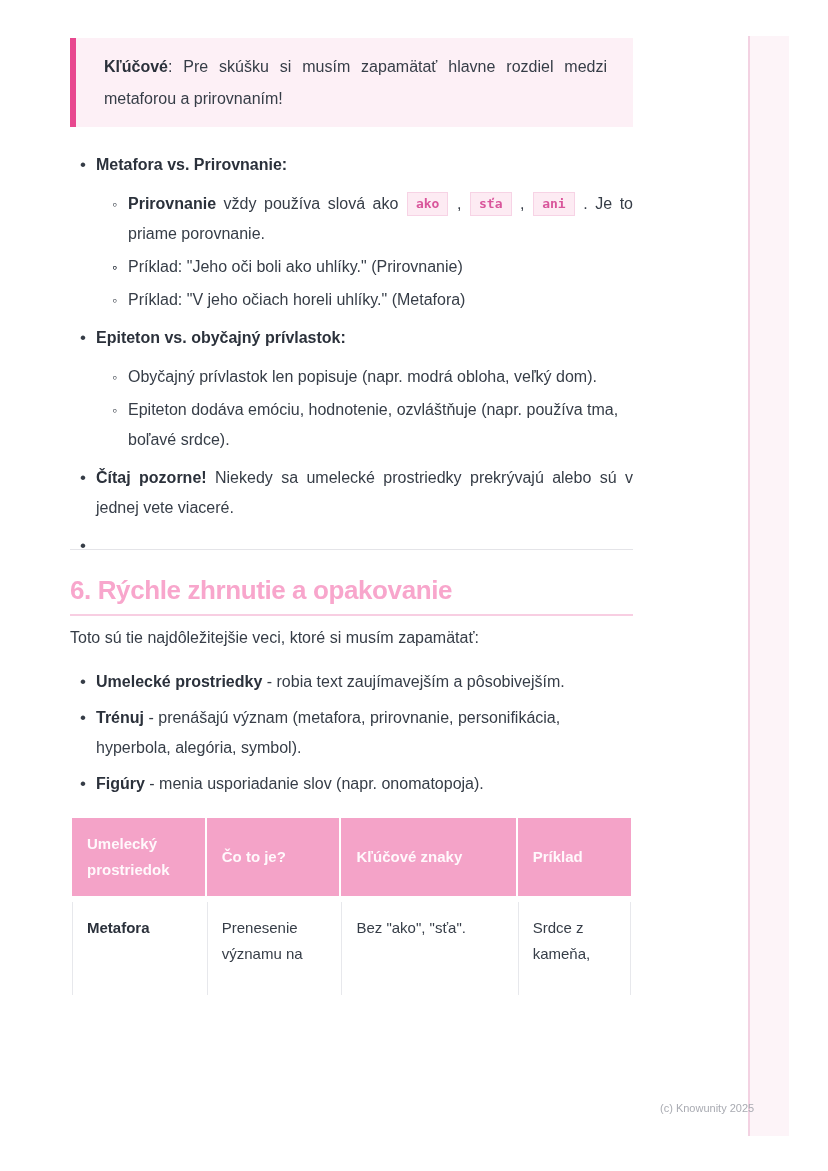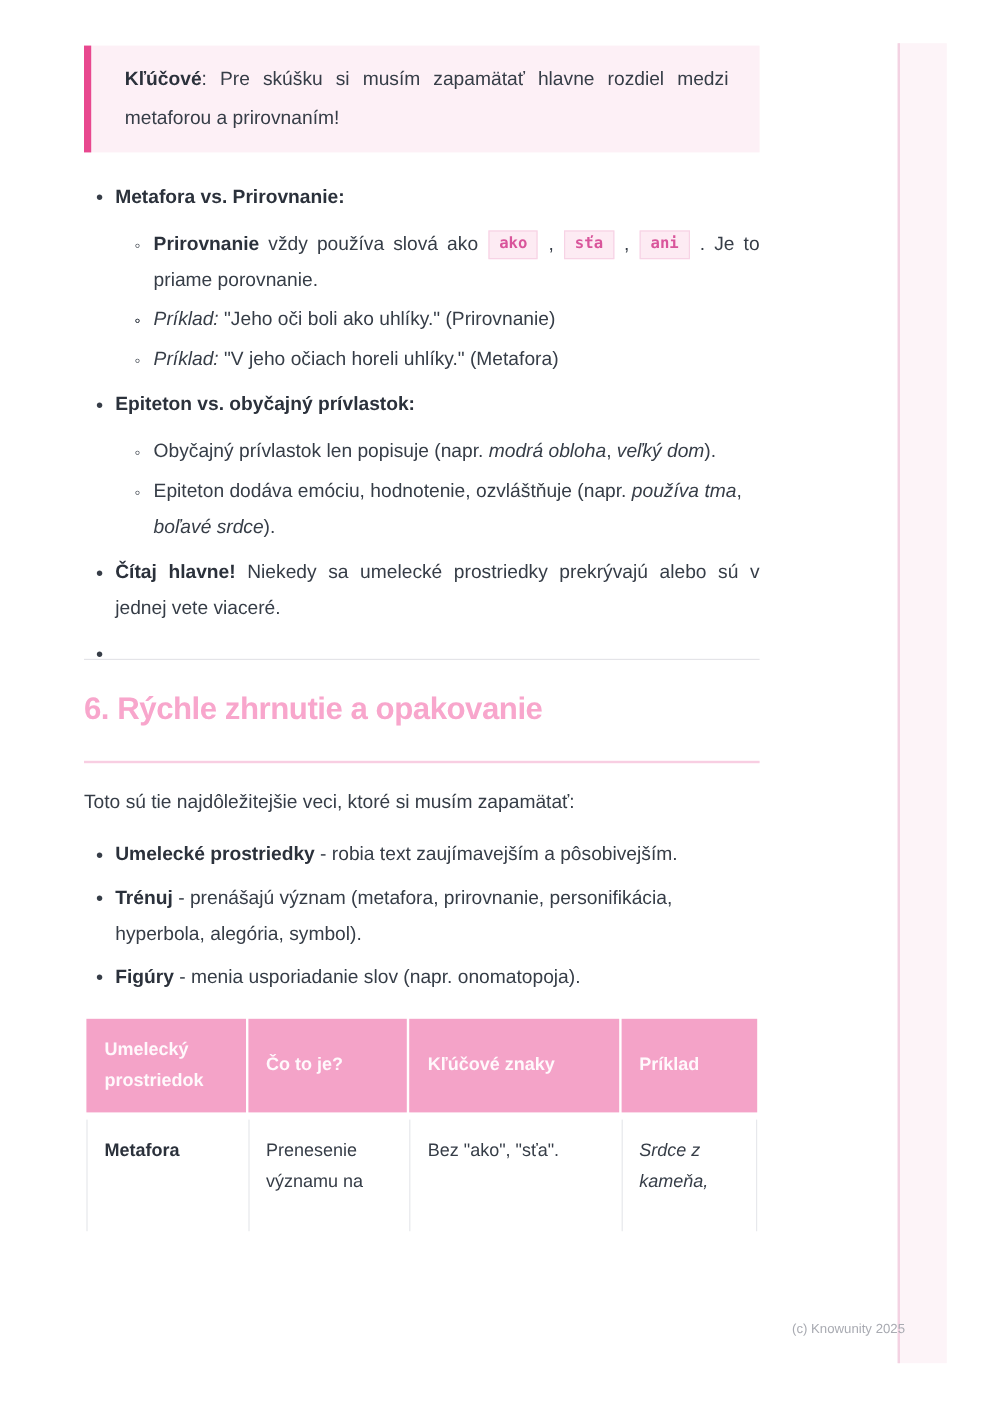--- a/index.html
+++ b/index.html
@@ -32,37 +32,37 @@
   .li{position:relative;line-height:30px;margin:3px 0;}
   .li.l1{padding-left:26px;margin:8px 0;}
   .li.l2{padding-left:58px;}
   .li .marker{position:absolute;top:0;}
   .li.l1 .marker{left:10px;font-size:17px;}
   .li.l2 .marker{left:42px;font-size:14px;}
   .sublist{margin:9px 0 5px;}
   .li.justify{text-align:justify;}
 
   .seg-bold{font-weight:700;color:#2b313b;}
-  .seg-italic{font-style:italic;}
+  .seg-italic{}
   .seg-code{
     display:inline-block;background:var(--chip_bg);color:var(--chip_text);
     border:1px solid var(--chip_border);border-radius:0;
     padding:0 8px;margin:0 1px;line-height:22px;
     font-family:"DejaVu Sans Mono","Liberation Mono",monospace;
     font-size:13px;font-weight:700;vertical-align:1px;
   }
 
   .divider{border:none;border-top:1px solid var(--divider);margin:26px 0 0;}
 
   .sec-heading{
     margin:22px 0 0;color:var(--heading_pink);
     font-size:26px;line-height:36px;font-weight:700;letter-spacing:-0.4px;
-    padding-bottom:26px;border-bottom:2px solid var(--heading_underline);
+    padding-bottom:6px;border-bottom:2px solid var(--heading_underline);
   }
-  .sec-intro{margin:18px 0 0;line-height:30px;}
+  .sec-intro{margin:7px 0 0;line-height:30px;}
   .slist{margin-top:14px;}
   .slist .li{margin:6px 0;}
 
   
   .table-clip{height:183px;overflow:hidden;margin-top:13px;}
   table.summary{
     width:563px;border-collapse:separate;border-spacing:2px 6px;
     table-layout:fixed;
   }
   table.summary th{
@@ -103,21 +103,21 @@
         <div class="li l2 justify"><span class="marker">◦</span><span><span class="seg-bold">Prirovnanie</span><span> vždy používa slová ako </span><span class="seg-code">ako</span><span> , </span><span class="seg-code">sťa</span><span> , </span><span class="seg-code">ani</span><span> . Je to priame porovnanie.</span></span></div>
         <div class="li l2"><span class="marker">◦</span></div>
         <div class="li l2"><span class="marker">◦</span><span><span class="seg-italic">Príklad:</span><span> "Jeho oči boli ako uhlíky." (Prirovnanie)</span></span></div>
         <div class="li l2"><span class="marker">◦</span><span><span class="seg-italic">Príklad:</span><span> "V jeho očiach horeli uhlíky." (Metafora)</span></span></div>
       </div>
       <div class="li l1"><span class="marker">•</span><span><span class="seg-bold">Epiteton vs. obyčajný prívlastok:</span></span></div>
       <div class="sublist">
         <div class="li l2"><span class="marker">◦</span><span><span>Obyčajný prívlastok len popisuje (napr. </span><span class="seg-italic">modrá obloha</span><span>, </span><span class="seg-italic">veľký dom</span><span>).</span></span></div>
         <div class="li l2"><span class="marker">◦</span><span><span>Epiteton dodáva emóciu, hodnotenie, ozvláštňuje (napr. </span><span class="seg-italic">používa tma</span><span>, </span><span class="seg-italic">boľavé srdce</span><span>).</span></span></div>
       </div>
-      <div class="li l1 justify"><span class="marker">•</span><span><span class="seg-bold">Čítaj hlavne!</span><span> Niekedy sa umelecké prostriedky prekrývajú alebo sú v jednej vete viaceré.</span></span></div>
+      <div class="li l1 justify"><span class="marker">•</span><span><span class="seg-bold">Čítaj pozorne!</span><span> Niekedy sa umelecké prostriedky prekrývajú alebo sú v jednej vete viaceré.</span></span></div>
       <div class="li l1 justify"><span class="marker">•</span></div>
     </div>
 
   <hr class="divider">
 
   <div class="sec-heading">6. Rýchle zhrnutie a opakovanie</div>
 
   <p class="sec-intro">Toto sú tie najdôležitejšie veci, ktoré si musím zapamätať:</p>
 
   <div class="slist">

